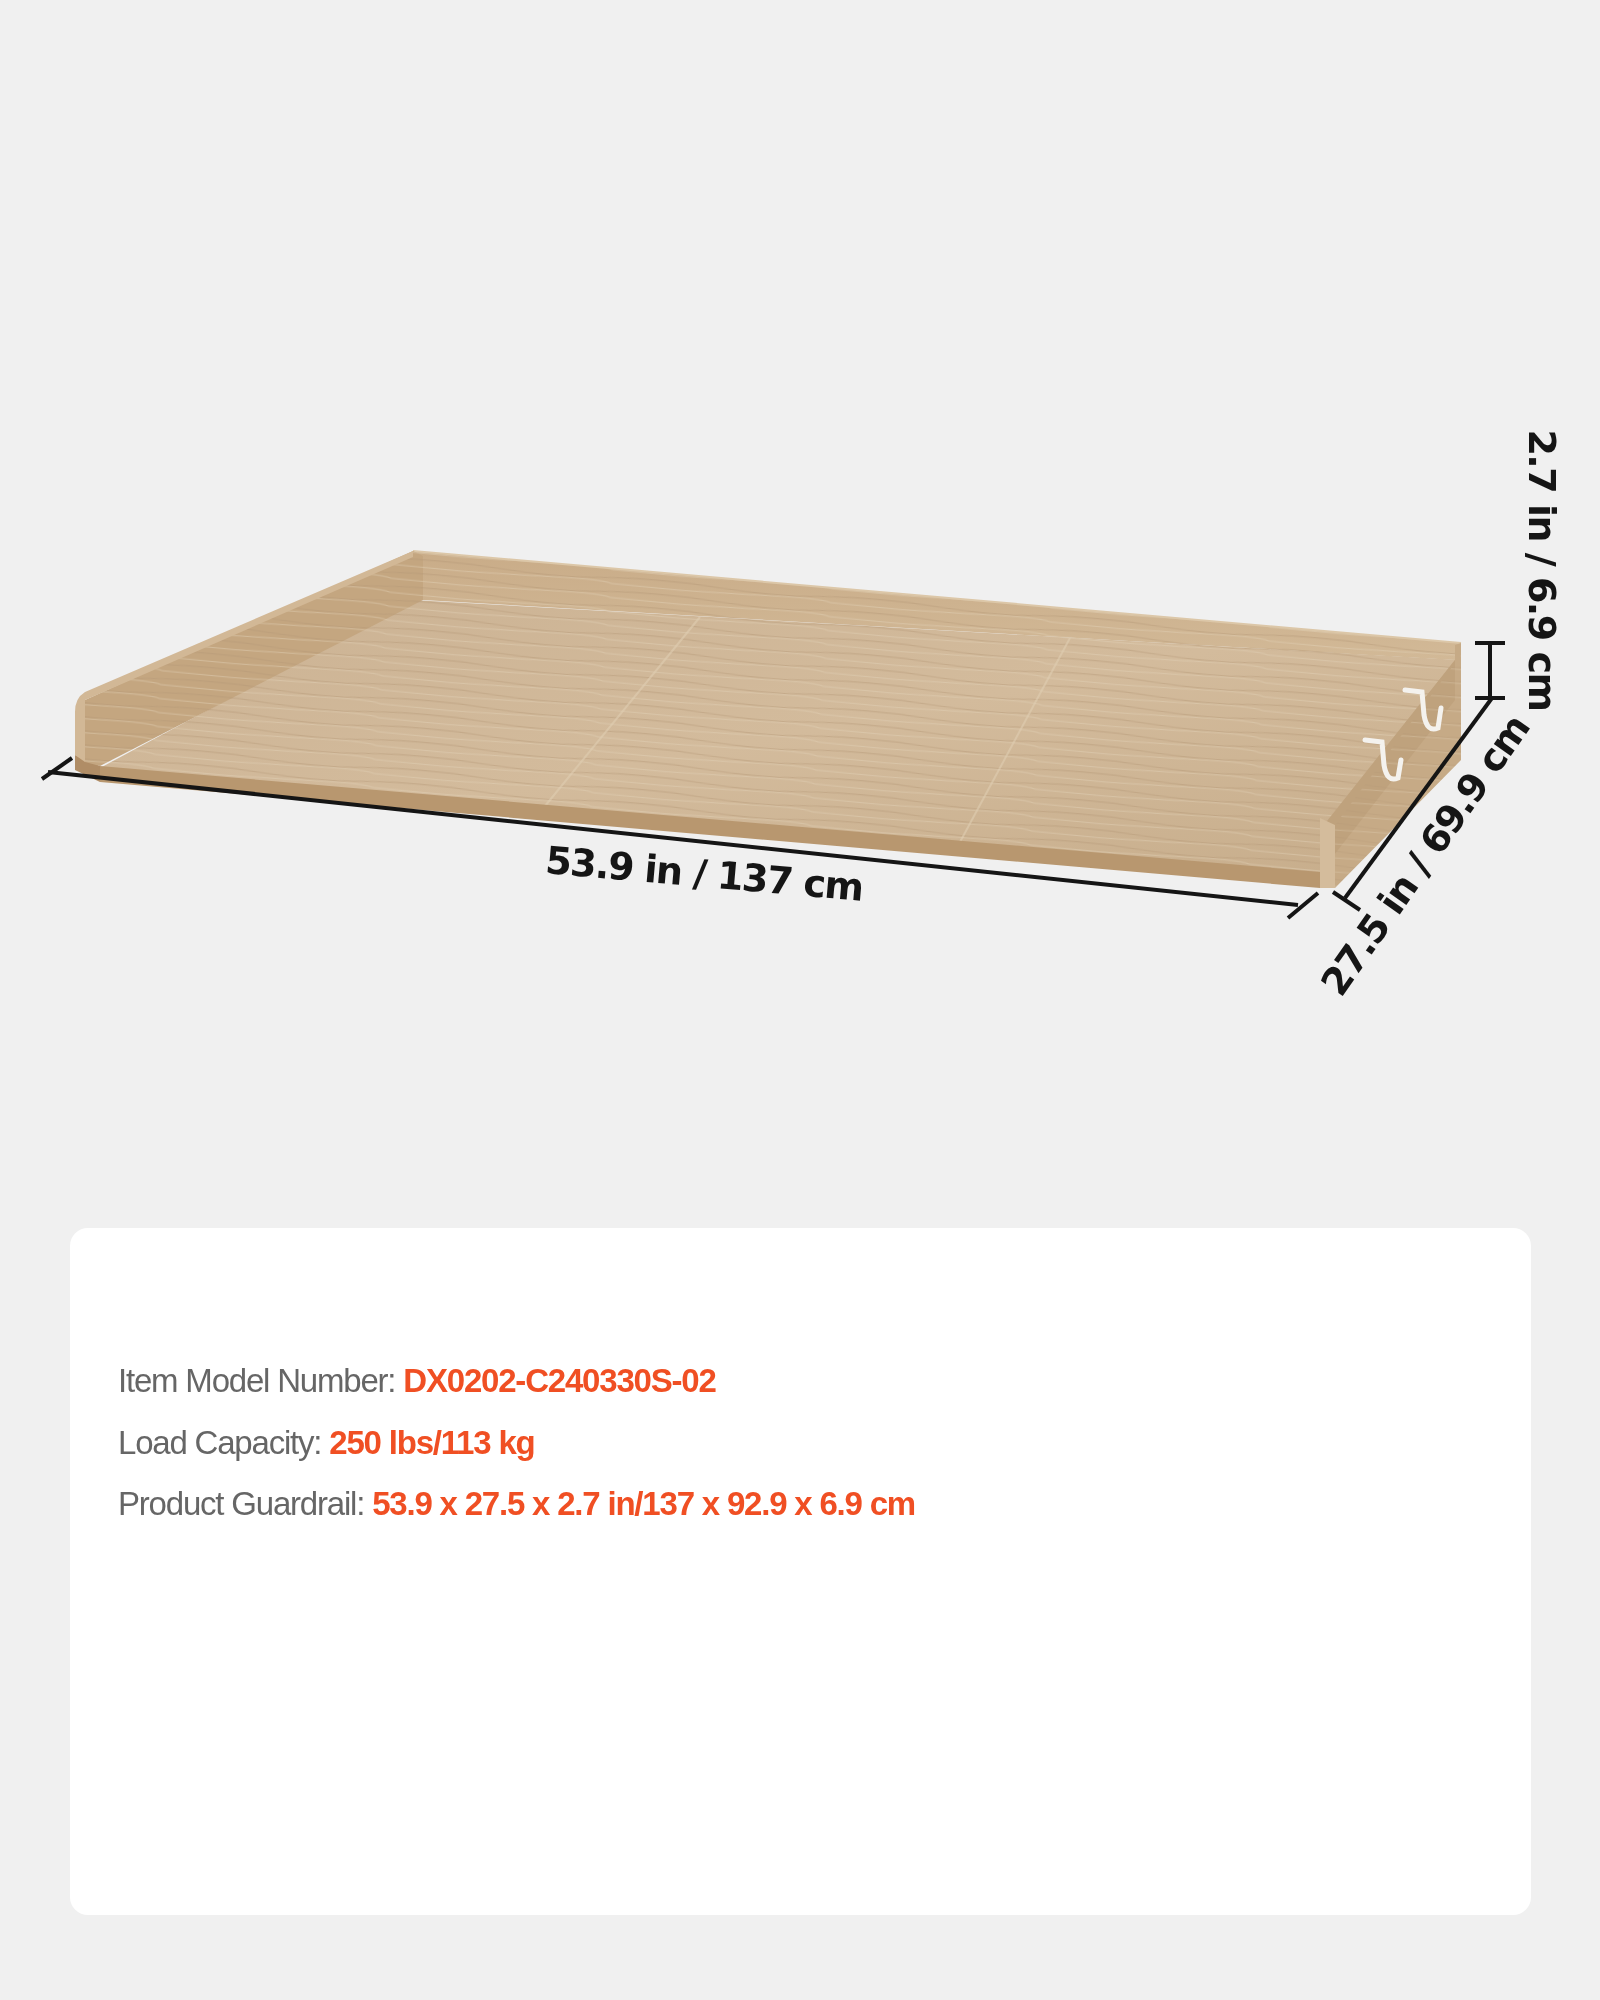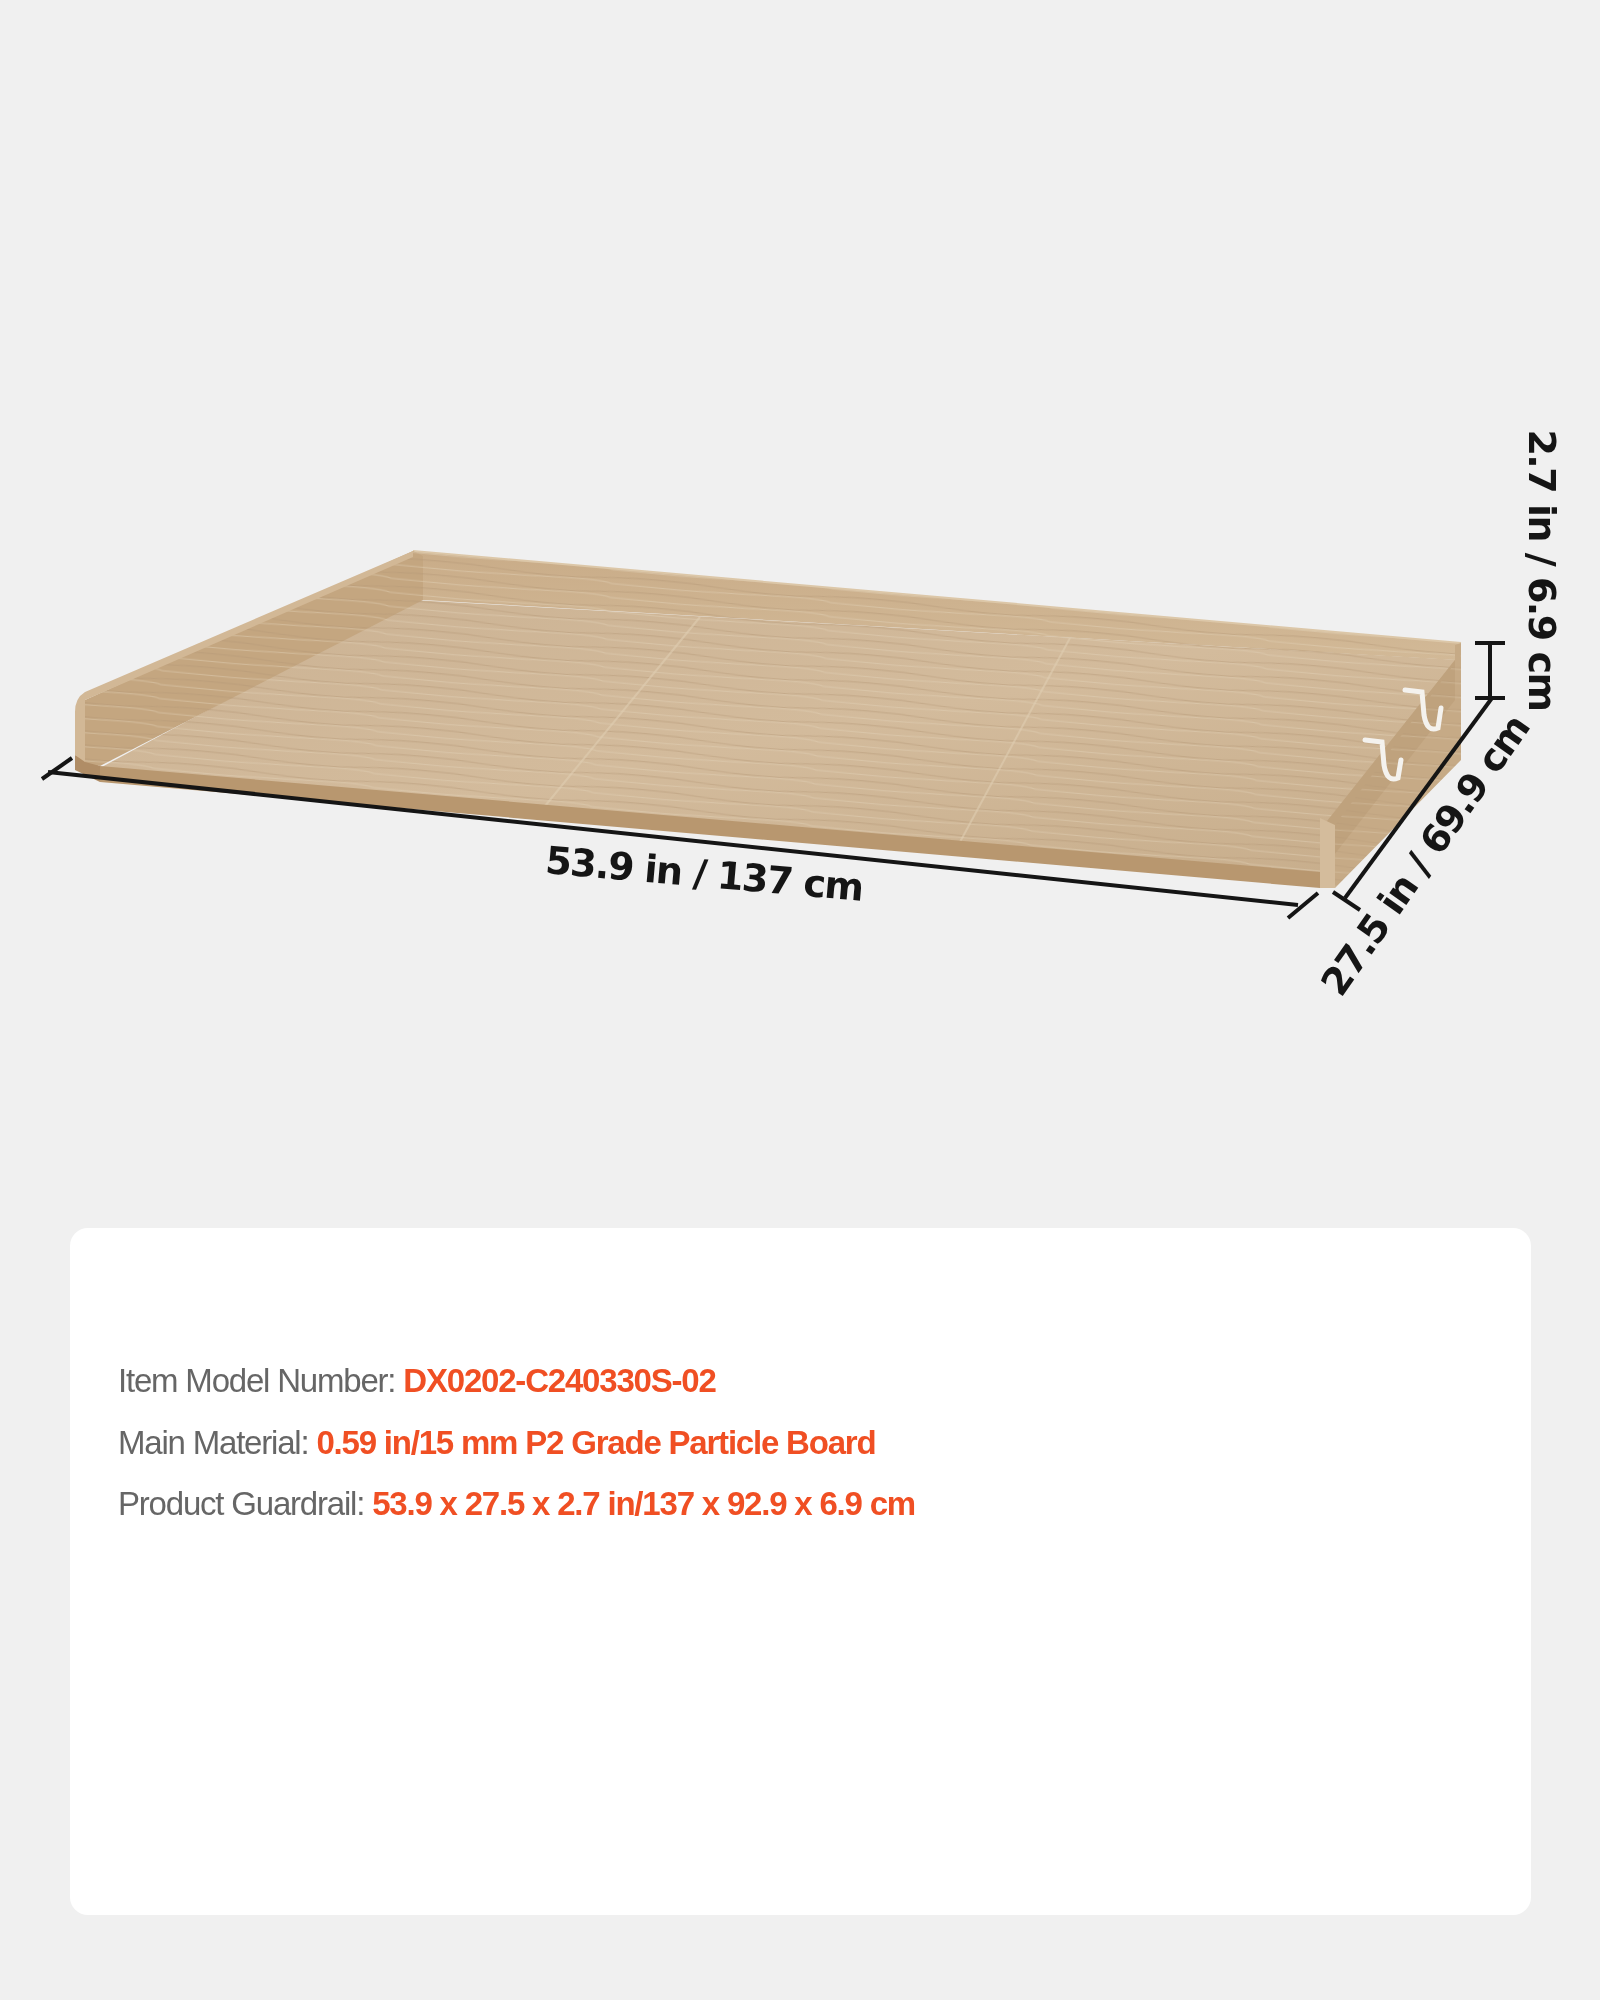--- a/index.html
+++ b/index.html
@@ -130,19 +130,19 @@
   <div class="dim-label dim-depth">27.5 in / 69.9 cm</div>
   <div class="dim-label dim-height">2.7 in / 6.9 cm</div>
 </div>
 
 <div class="spec-card">
   <ul class="spec-list">
     <li class="spec-row">
       <span class="spec-label">Item Model Number:  </span><span class="spec-value">DX0202-C240330S-02</span>
     </li>
     <li class="spec-row">
-      <span class="spec-label">Main Material: </span><span class="spec-value">0.59 in/15 mm P2 Grade Particle Board</span>
+      <span class="spec-label">Load Capacity: </span><span class="spec-value">250 lbs/113 kg</span>
     </li>
     <li class="spec-row">
       <span class="spec-label">Product Guardrail: </span><span class="spec-value">53.9 x 27.5 x 2.7 in/137 x 92.9 x 6.9 cm</span>
     </li>
   </ul>
 </div>
 
 </body></html>

